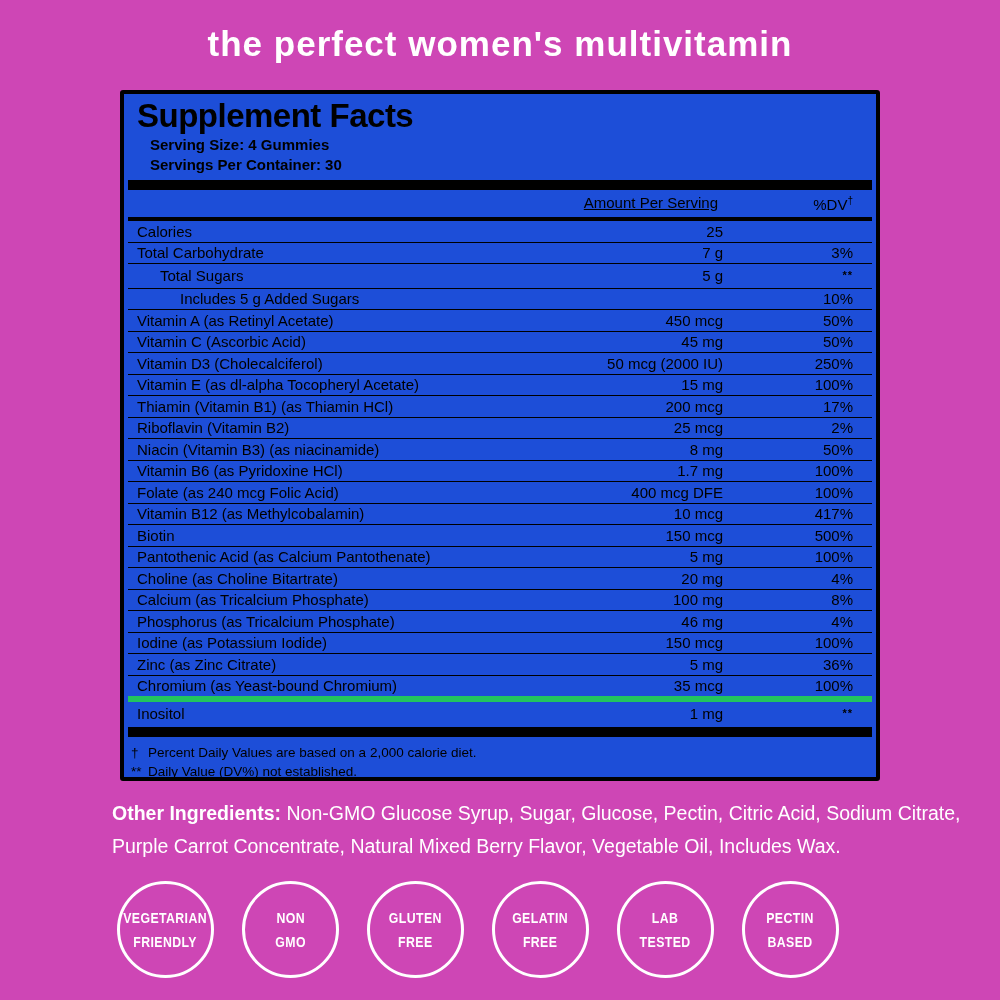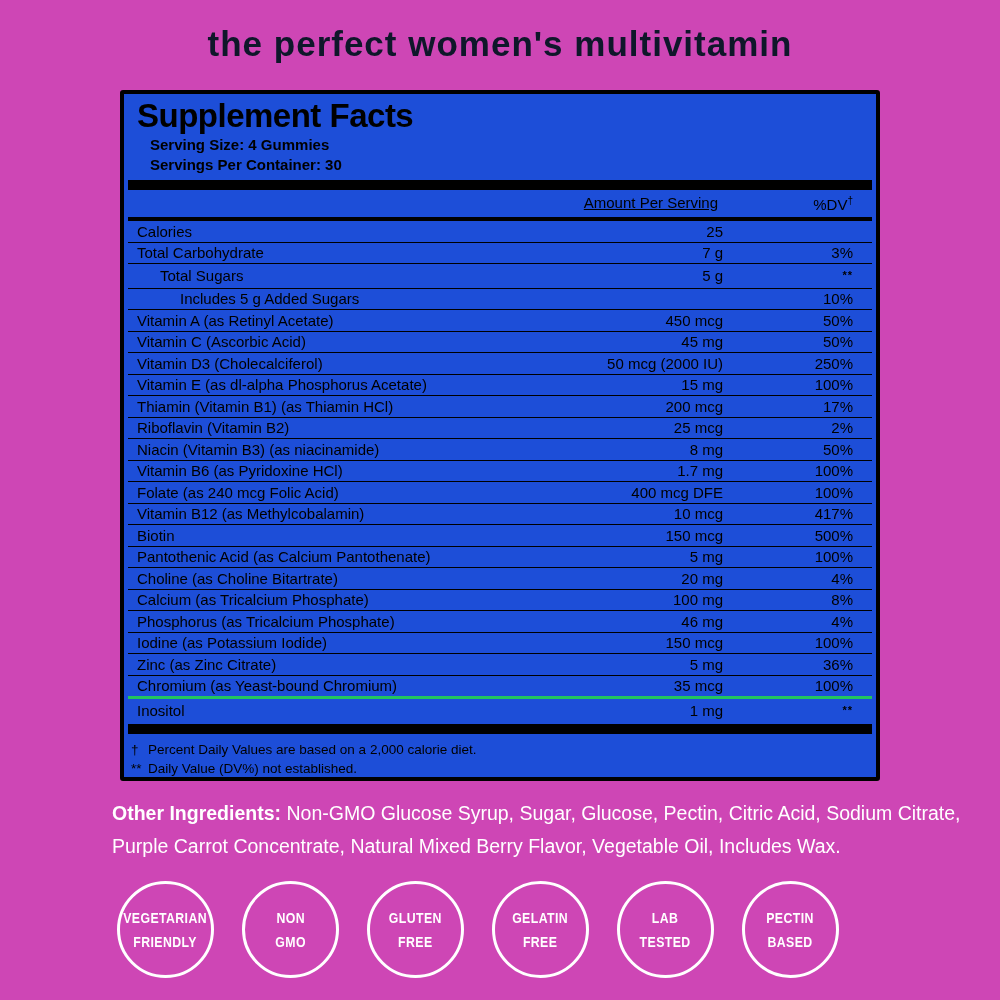--- a/index.html
+++ b/index.html
@@ -4,21 +4,21 @@
 <style>
   html,body{margin:0;padding:0;}
   body{
     width:1000px;height:1000px;position:relative;
     background:#CE46B5;
     font-family:"Liberation Sans",sans-serif;
     overflow:hidden;
   }
   .tagline{
     position:absolute;top:24px;left:0;width:1000px;margin:0;
-    text-align:center;color:#0f172a;
+    text-align:center;color:#ffffff;
     font-size:35px;font-weight:bold;letter-spacing:1px;
   }
   .panel{
     position:absolute;left:120px;top:90px;width:760px;height:691px;
     box-sizing:border-box;background:#1d4ed8;border:4px solid #000;
     border-radius:3px;color:#000;padding:0 4px;
   }
   .sf-title{
     margin:5px 0 2px 9px;font-size:33px;line-height:34px;
     font-weight:bold;letter-spacing:-0.5px;
@@ -32,21 +32,21 @@
   th,td{font-size:15px;line-height:16px;padding:2.5px 0 2px;}
   thead th{font-weight:normal;text-align:right;border-bottom:4px solid #000;padding:3px 0 4px;}
   th.c-amt{padding-right:5px;text-decoration:underline;}
   th.c-dv,td.c-dv{text-align:right;padding-right:19px;}
   sup.dagger{font-size:10px;}
   tbody td.c-name{text-align:left;padding-left:9px;}
   tbody td.c-name.ind1{padding-left:32px;}
   tbody td.c-name.ind2{padding-left:52px;}
   td.c-amt{text-align:right;}
   tbody tr + tr{border-top:1.5px solid #000;}
-  tbody tr.thick-top{border-top:3px solid #22c55e;}
+  tbody tr.thick-top{border-top:6px solid #22c55e;}
   .star{font-weight:bold;font-size:11px;vertical-align:4px;letter-spacing:1px;}
   .bar-bottom{height:10px;background:#000;margin-top:1px;}
   .footnotes{margin:6px 0 0 3px;font-size:13.5px;}
   .footnote{display:flex;line-height:19px;}
   .fsym{flex:none;width:17px;}
   .other-ing{
     position:absolute;left:112px;top:797px;width:810px;margin:0;
     color:#ffffff;font-size:19.5px;line-height:33px;white-space:nowrap;
   }
   .badges{position:absolute;left:117px;top:881px;display:flex;gap:28px;}
@@ -116,21 +116,21 @@
     <td class="c-name"><span>Vitamin C (Ascorbic Acid)</span></td>
     <td class="c-amt"><span>45 mg</span></td>
     <td class="c-dv"><span>50%</span></td>
   </tr>
         <tr>
     <td class="c-name"><span>Vitamin D3 (Cholecalciferol)</span></td>
     <td class="c-amt"><span>50 mcg (2000 IU)</span></td>
     <td class="c-dv"><span>250%</span></td>
   </tr>
         <tr>
-    <td class="c-name"><span>Vitamin E (as dl-alpha Phosphorus Acetate)</span></td>
+    <td class="c-name"><span>Vitamin E (as dl-alpha Tocopheryl Acetate)</span></td>
     <td class="c-amt"><span>15 mg</span></td>
     <td class="c-dv"><span>100%</span></td>
   </tr>
         <tr>
     <td class="c-name"><span>Thiamin (Vitamin B1) (as Thiamin HCl)</span></td>
     <td class="c-amt"><span>200 mcg</span></td>
     <td class="c-dv"><span>17%</span></td>
   </tr>
         <tr>
     <td class="c-name"><span>Riboflavin (Vitamin B2)</span></td>

